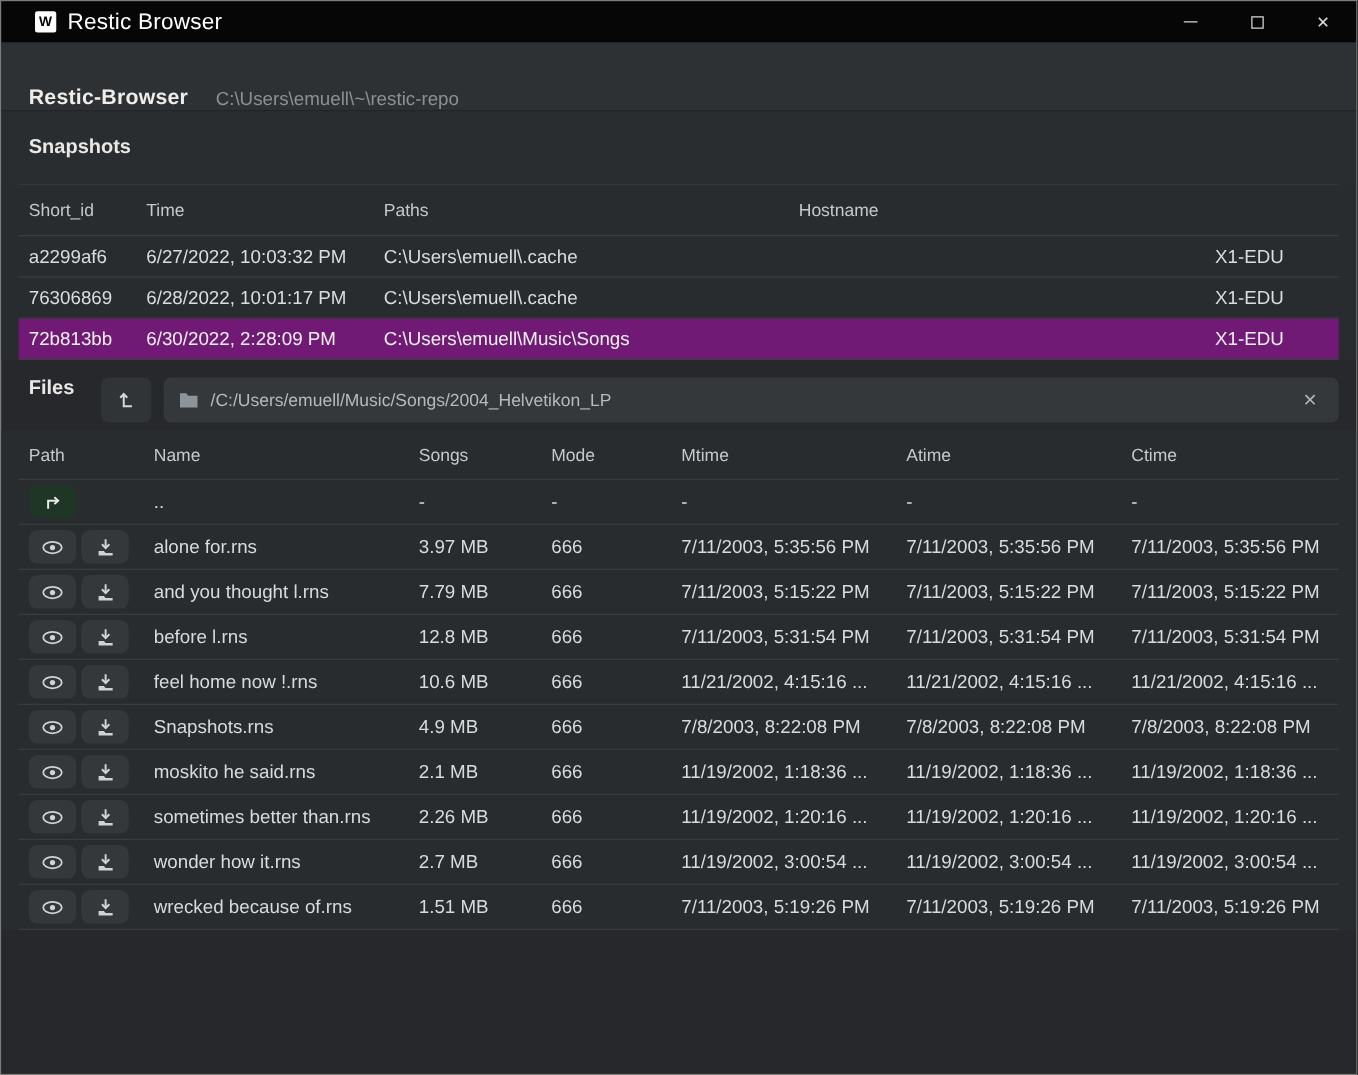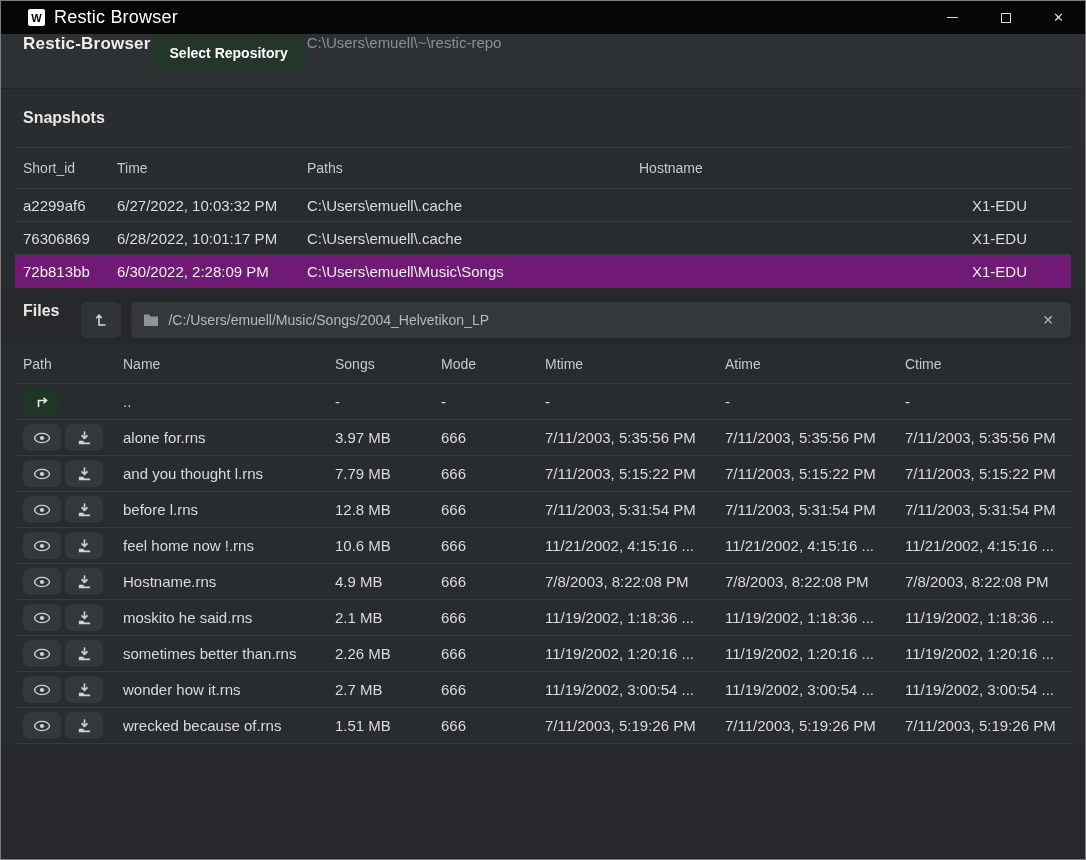--- a/index.html
+++ b/index.html
@@ -31,21 +31,21 @@
   .win-btn {
     width:53px; height:33px; display:flex; align-items:center; justify-content:center;
     color:#d9d9d9; font-size:14px; background:transparent; border:none; cursor:default;
   }
   .win-btn .minus { width:11px; height:1px; background:#d9d9d9; display:block; }
   .win-btn .square { width:10px; height:10px; border:1px solid #d9d9d9; display:block; }
   .win-btn .cross { font-size:13px; color:#d9d9d9; }
   
   .app-header {
     height:55px; flex:0 0 auto; background:#2e3134;
-    display:flex; align-items:flex-start; padding:0 22px; 
+    display:flex; align-items:flex-end; padding:0 22px; gap:22px;
     border-bottom:1px solid #222427;
   }
   .app-name { font-size:17px; font-weight:bold; color:#efedeb; letter-spacing:0.2px; }
   .select-repo-btn {
     background:#243529; color:#ffffff; font-weight:bold; font-size:14px;
     font-family:inherit;
     border:none; border-radius:6px; padding:11px 19px; cursor:pointer;
   }
   .repo-path { color:#8b9094; font-size:15px; }
   
@@ -127,21 +127,20 @@
     <button class="win-btn">
         <span class="square"></span>
       </button>
     <button class="win-btn">
         <span class="cross">✕</span>
       </button>
   </div>
 
   <div class="app-header">
     <div class="app-name">Restic-Browser</div>
-    <button class="select-repo-btn">Select Repository</button>
     <div class="repo-path">C:\Users\emuell\~\restic-repo</div>
   </div>
 
   <div class="section-head">
     <div class="section-title">Snapshots</div>
   </div>
 
   <div class="snap-table">
     <div class="snap-row head">
       <div>Short_id</div>
@@ -320,21 +319,21 @@
             </svg>
           </button>
           <button class="icon-btn">
             <svg width="15" height="15" viewBox="0 0 16 16">
               <path d="M8 1.5 V8.5" stroke="#cfd3d5" stroke-width="1.7" fill="none"></path>
               <path d="M4.8 5.8 L8 9 L11.2 5.8" fill="none" stroke="#cfd3d5" stroke-width="1.7"></path>
               <path d="M2 11.5 h4.5 l1.5 1.8 h6 v2 H2 z" fill="#cfd3d5"></path>
             </svg>
           </button>
         </div>
-        <div>Hostname.rns</div>
+        <div>Snapshots.rns</div>
         <div>4.9 MB</div>
         <div>666</div>
         <div>7/8/2003, 8:22:08 PM</div>
         <div>7/8/2003, 8:22:08 PM</div>
         <div>7/8/2003, 8:22:08 PM</div>
       </div>
     <div class="file-row body-row">
         <div class="actions">
           <button class="icon-btn">
             <svg width="18" height="14" viewBox="0 0 18 14">

